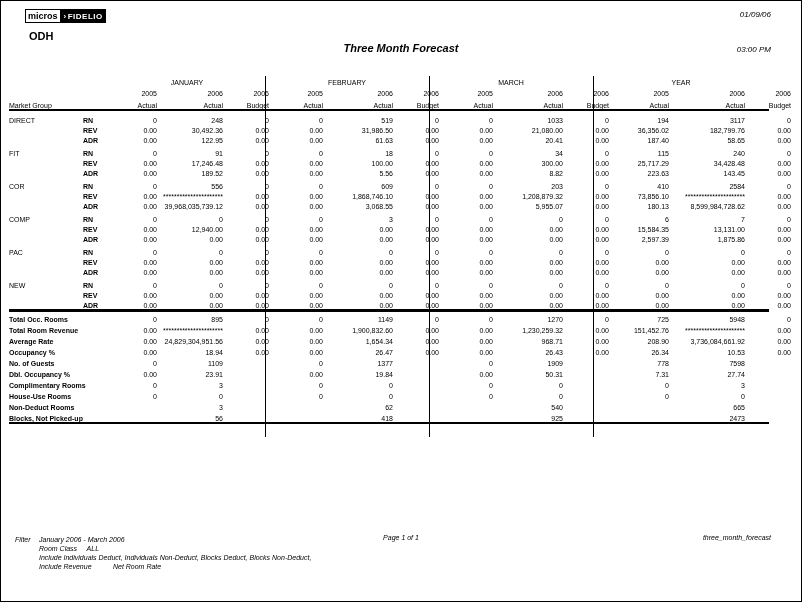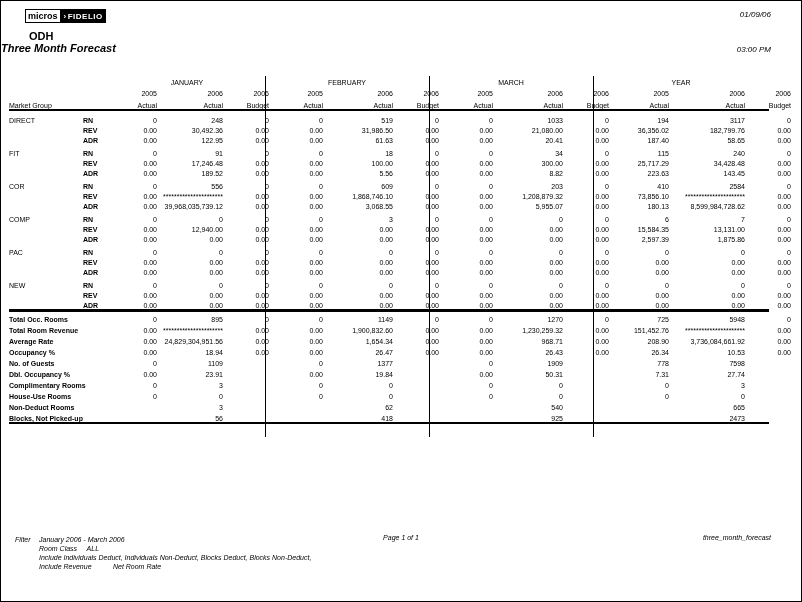--- a/index.html
+++ b/index.html
@@ -6,21 +6,21 @@
   .page{position:relative;width:800px;height:600px;background:#fff;border:1px solid #000;
         font-family:"Liberation Sans", sans-serif;font-size:7px;color:#000;overflow:hidden;}
   
   .logo{position:absolute;left:24px;top:8px;display:flex;align-items:stretch;}
   .logo-micros{border:1px solid #000;background:#fff;font-weight:bold;font-size:9px;padding:0 2px;line-height:12px;}
   .logo-fidelio{background:#000;color:#fff;font-weight:bold;font-size:8px;padding:0 3px;display:flex;align-items:center;letter-spacing:.5px;}
   .logo-arrow{margin-right:1px;font-weight:bold;}
   .property-code{position:absolute;left:28px;top:29px;font-weight:bold;font-size:11px;}
   .hotel-name{position:absolute;top:7px;left:0;width:100%;text-align:center;font-weight:bold;font-style:italic;font-size:11px;}
   .report-date{position:absolute;top:9px;right:30px;font-style:italic;font-size:8px;}
-  .report-title{position:absolute;top:41px;left:0;width:100%;font-weight:bold;font-style:italic;font-size:11px;}
+  .report-title{position:absolute;top:41px;left:0;width:100%;text-align:center;font-weight:bold;font-style:italic;font-size:11px;}
   .report-time{position:absolute;top:44px;right:30px;font-style:italic;font-size:8px;}
   
   .table-area{position:absolute;left:8px;top:75px;width:770px;}
   .trow{display:flex;align-items:flex-end;}
   .cell{flex:0 0 auto;}
   .num{display:flex;justify-content:flex-end;padding-right:2px;}
   .num span{white-space:nowrap;}
   .center{display:flex;justify-content:center;}
   .hd-month{height:10px;}
   .hd-year{height:11px;}

